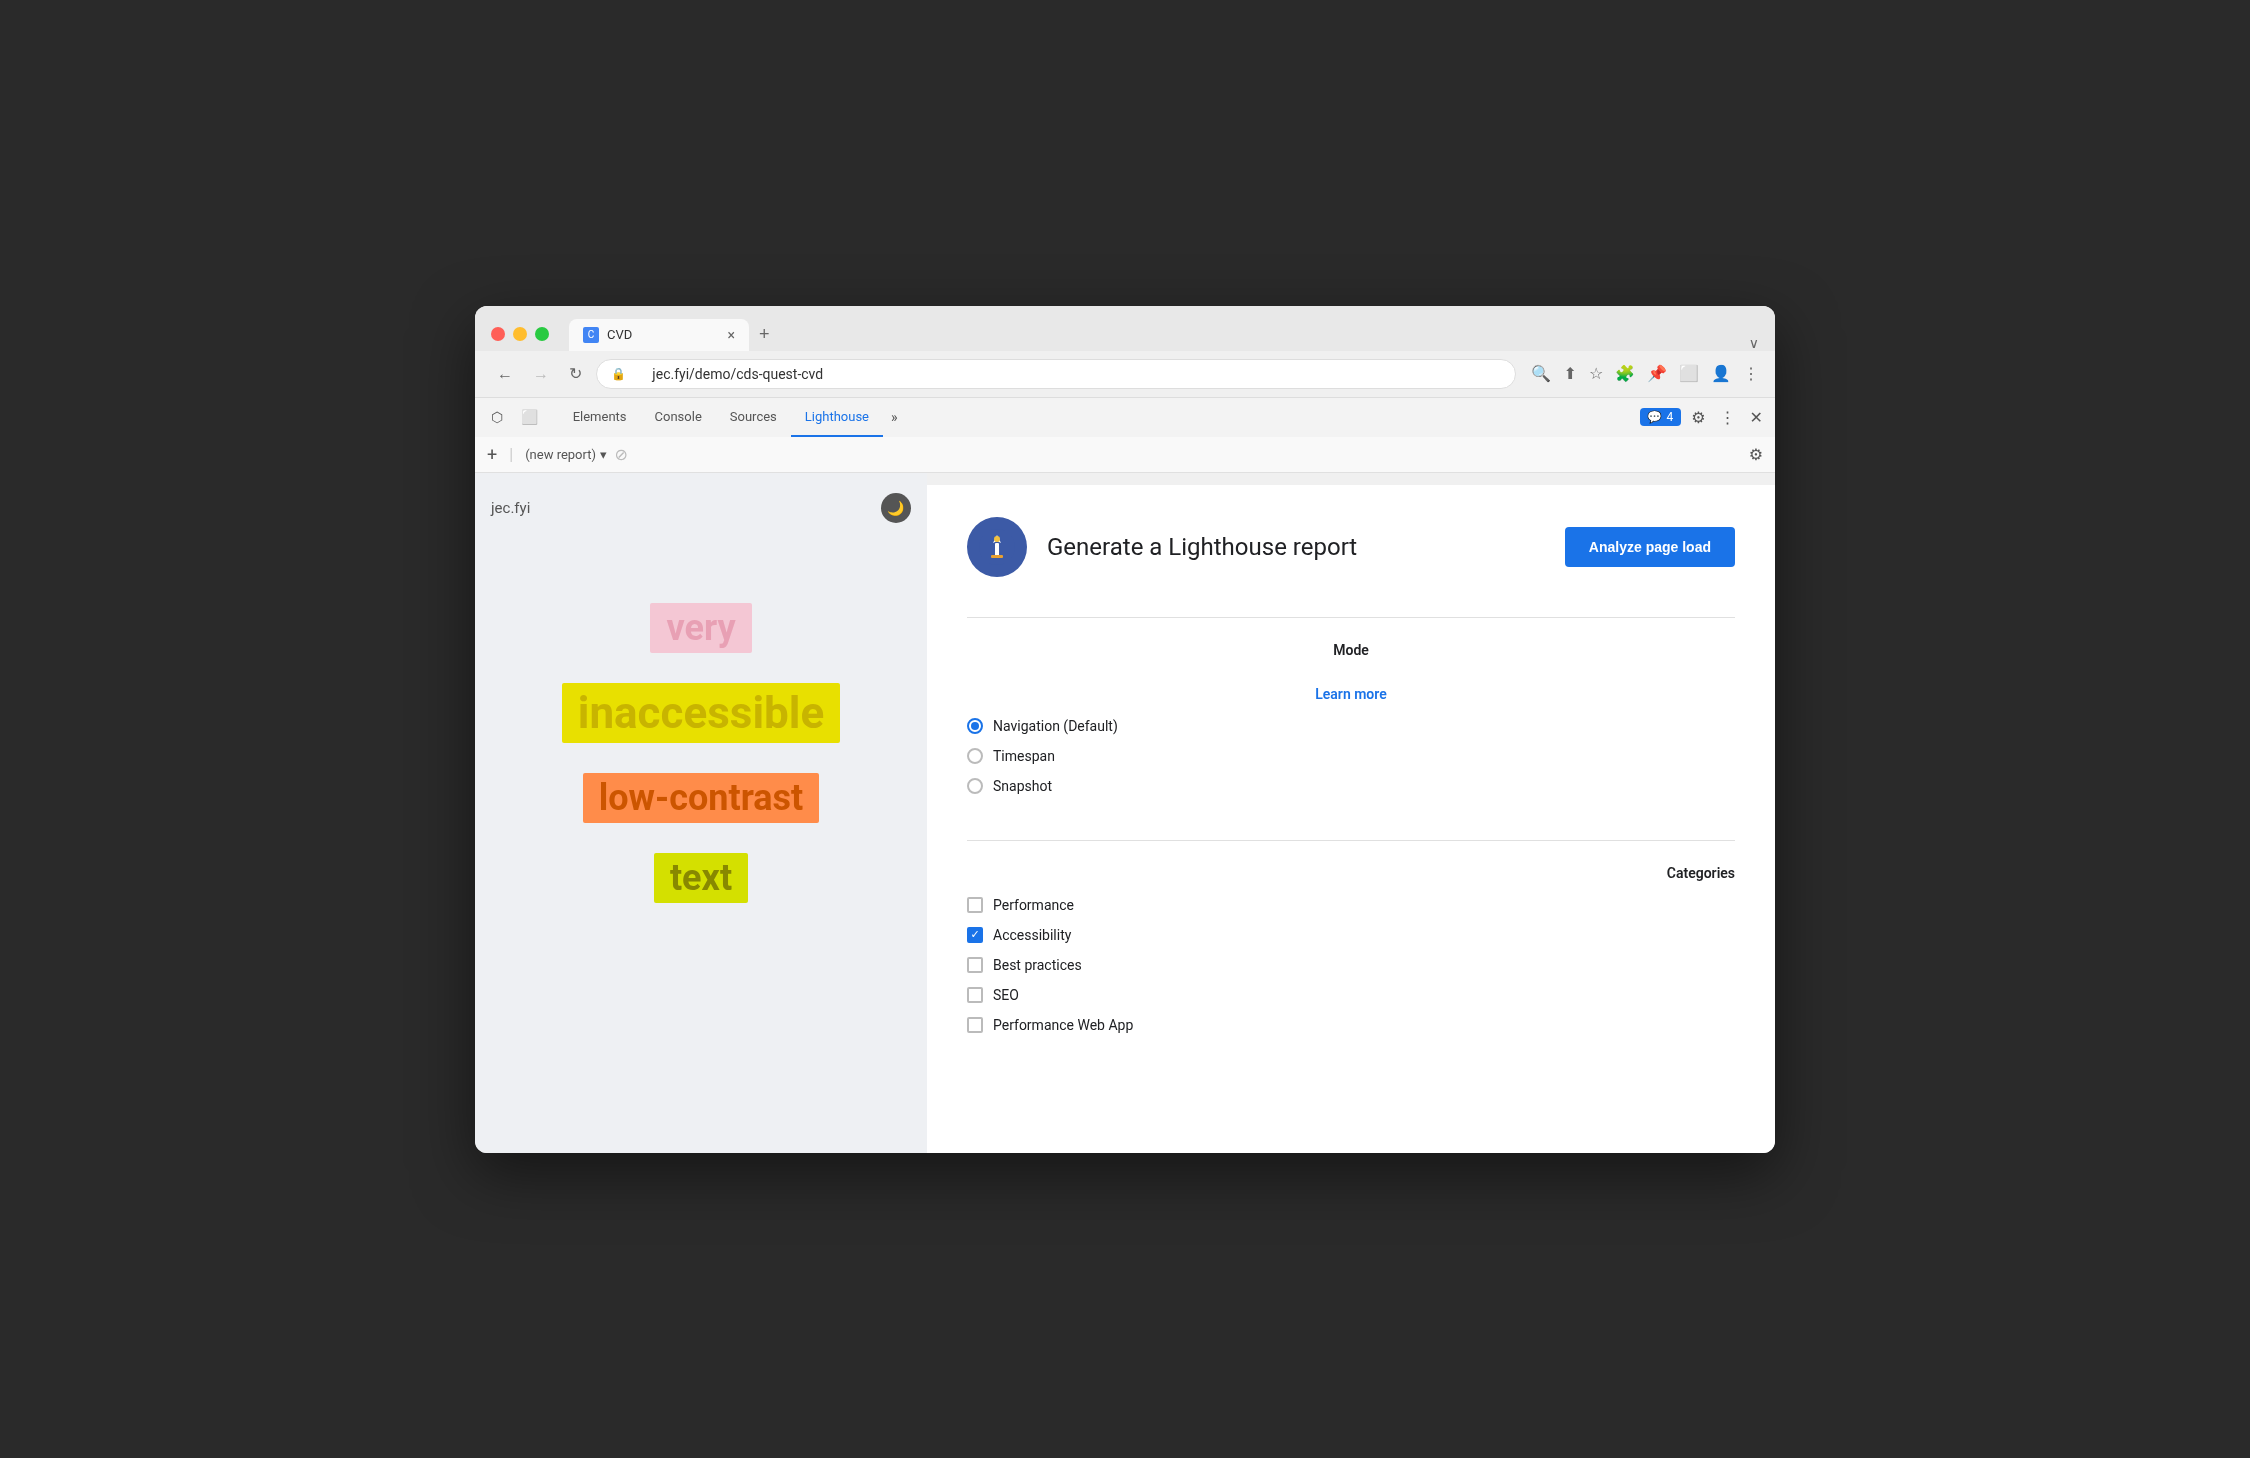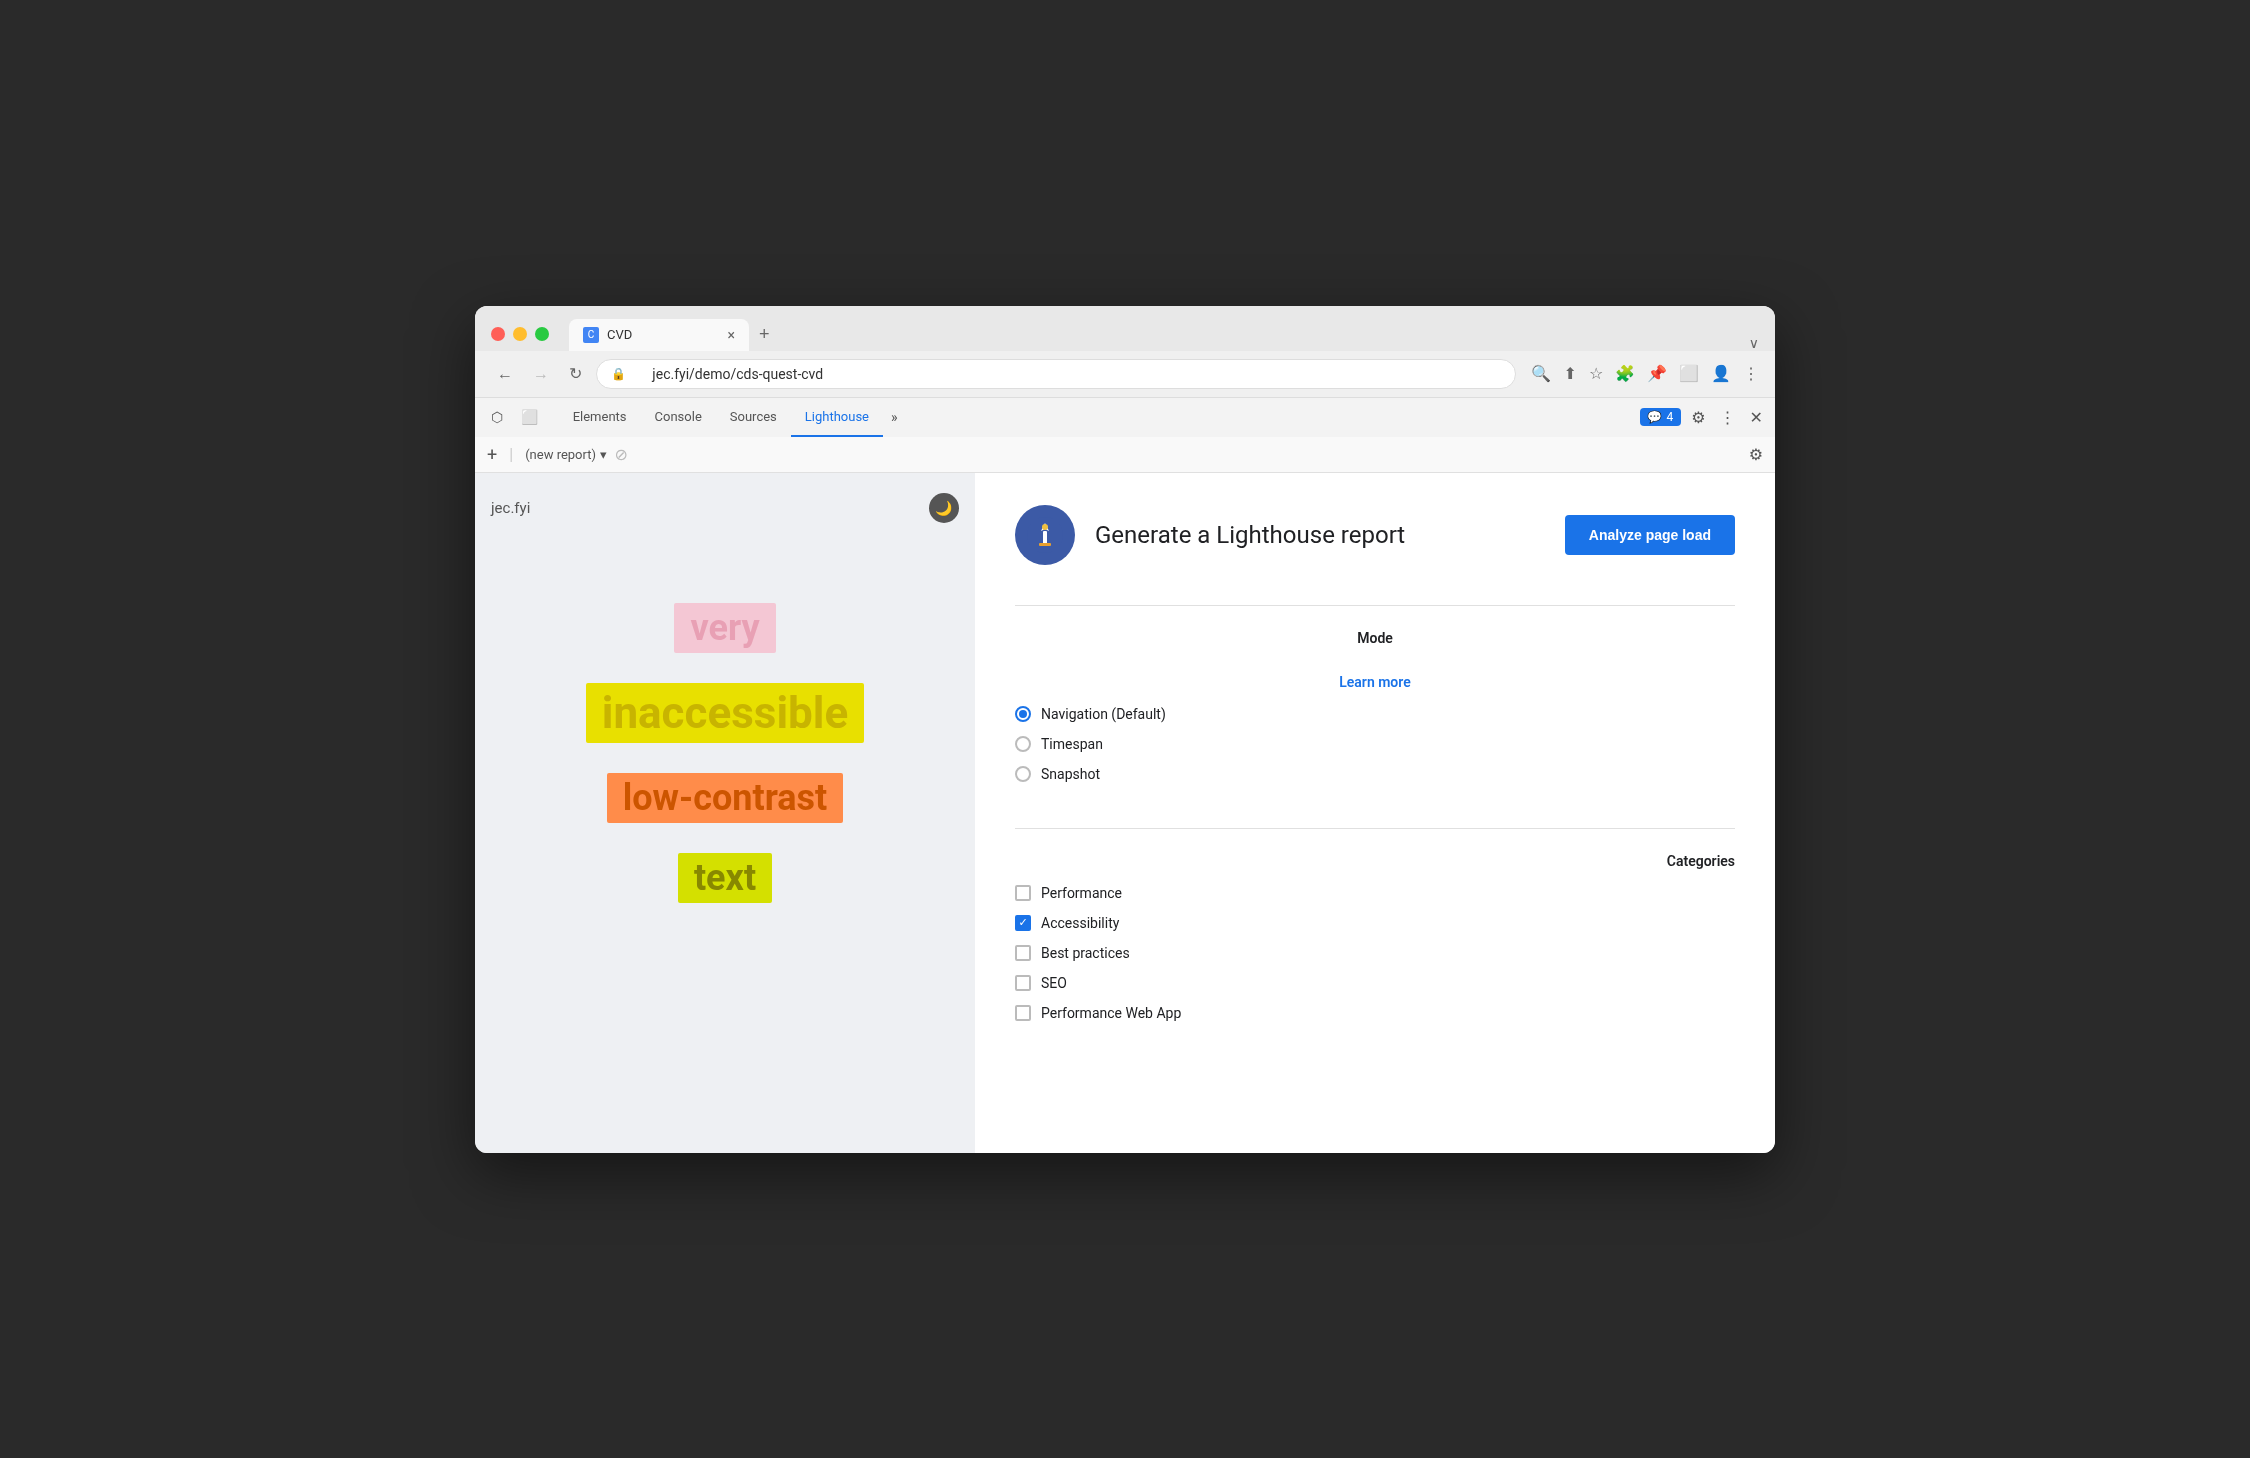--- a/index.html
+++ b/index.html
@@ -278,21 +278,21 @@
     }
 
     
     .content-area {
       display: flex;
       height: 680px;
     }
 
     
     .website-panel {
-      width: 500px;
+      width: 452px;
       background: #eef0f3;
       display: flex;
       flex-direction: column;
       padding: 20px 16px;
       position: relative;
     }
 
     .website-header {
       display: flex;
       justify-content: space-between;
@@ -362,20 +362,21 @@
       padding: 4px 16px;
       border-radius: 2px;
     }
 
     
     .devtools-panel {
       flex: 1;
       background: white;
       overflow-y: auto;
       padding: 32px 40px;
+      margin-top: 12px;
     }
 
     .lighthouse-header {
       display: flex;
       align-items: center;
       gap: 20px;
       margin-bottom: 40px;
     }
 
     .lighthouse-icon {

